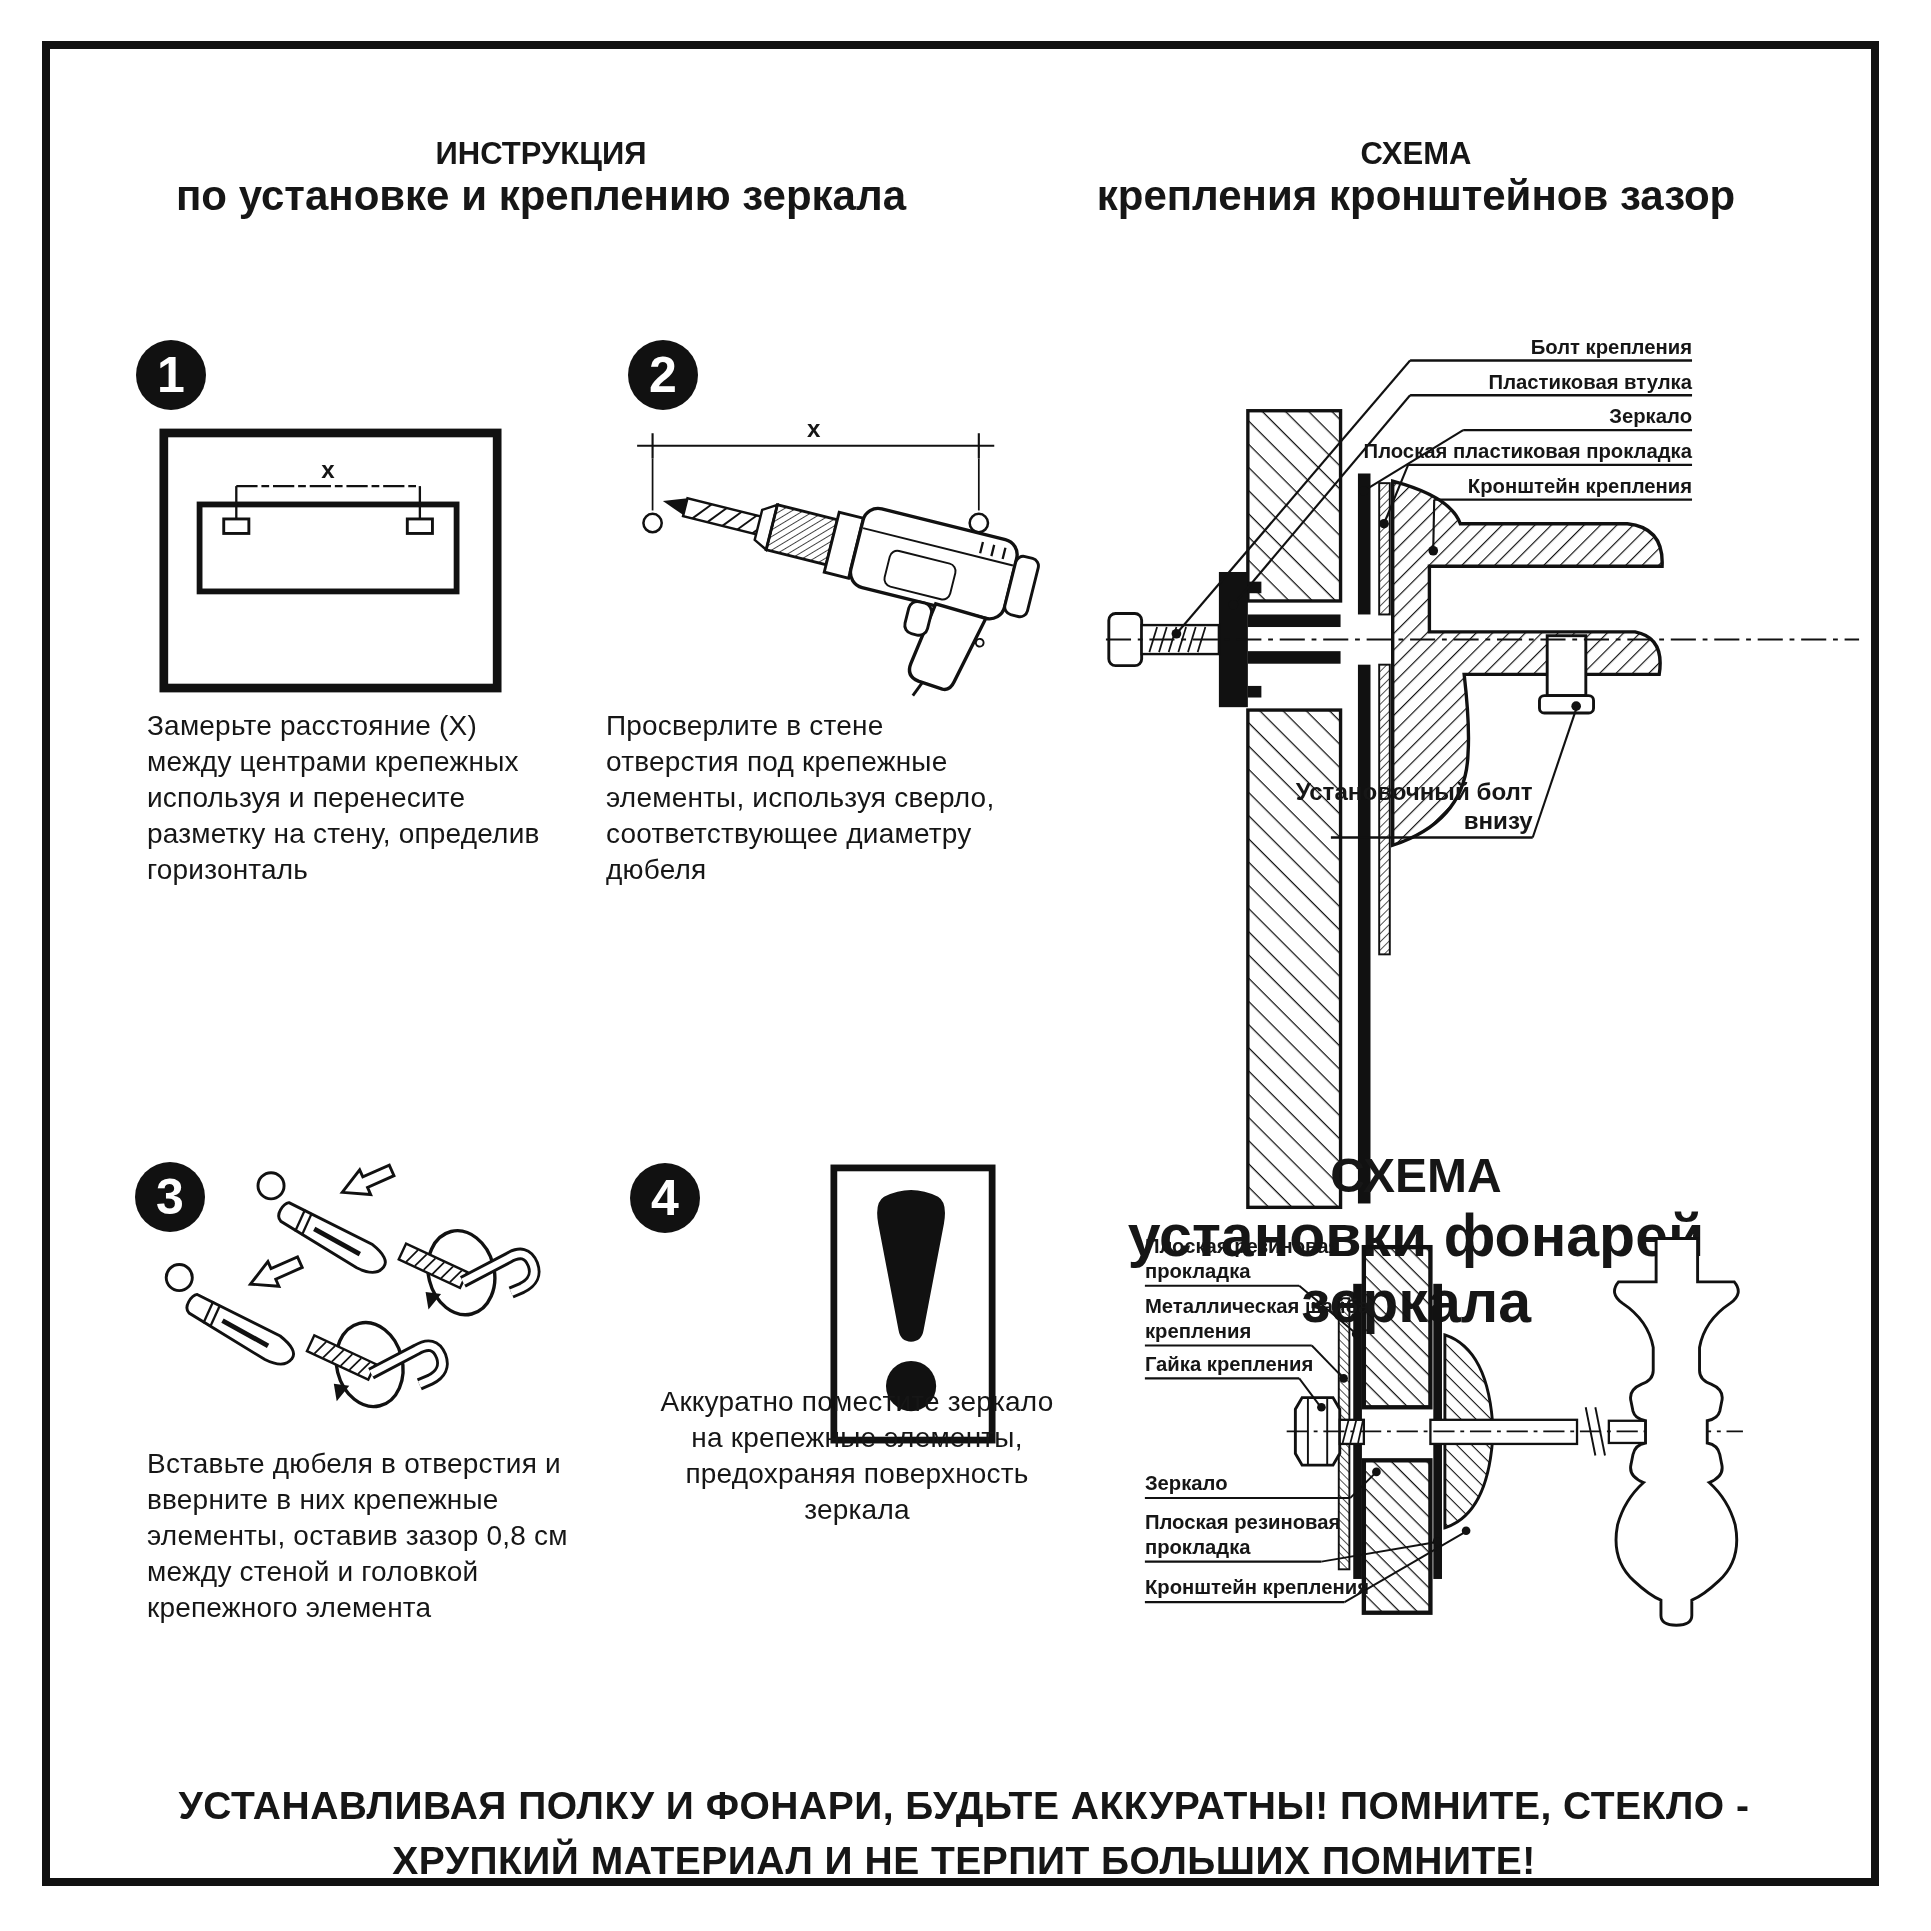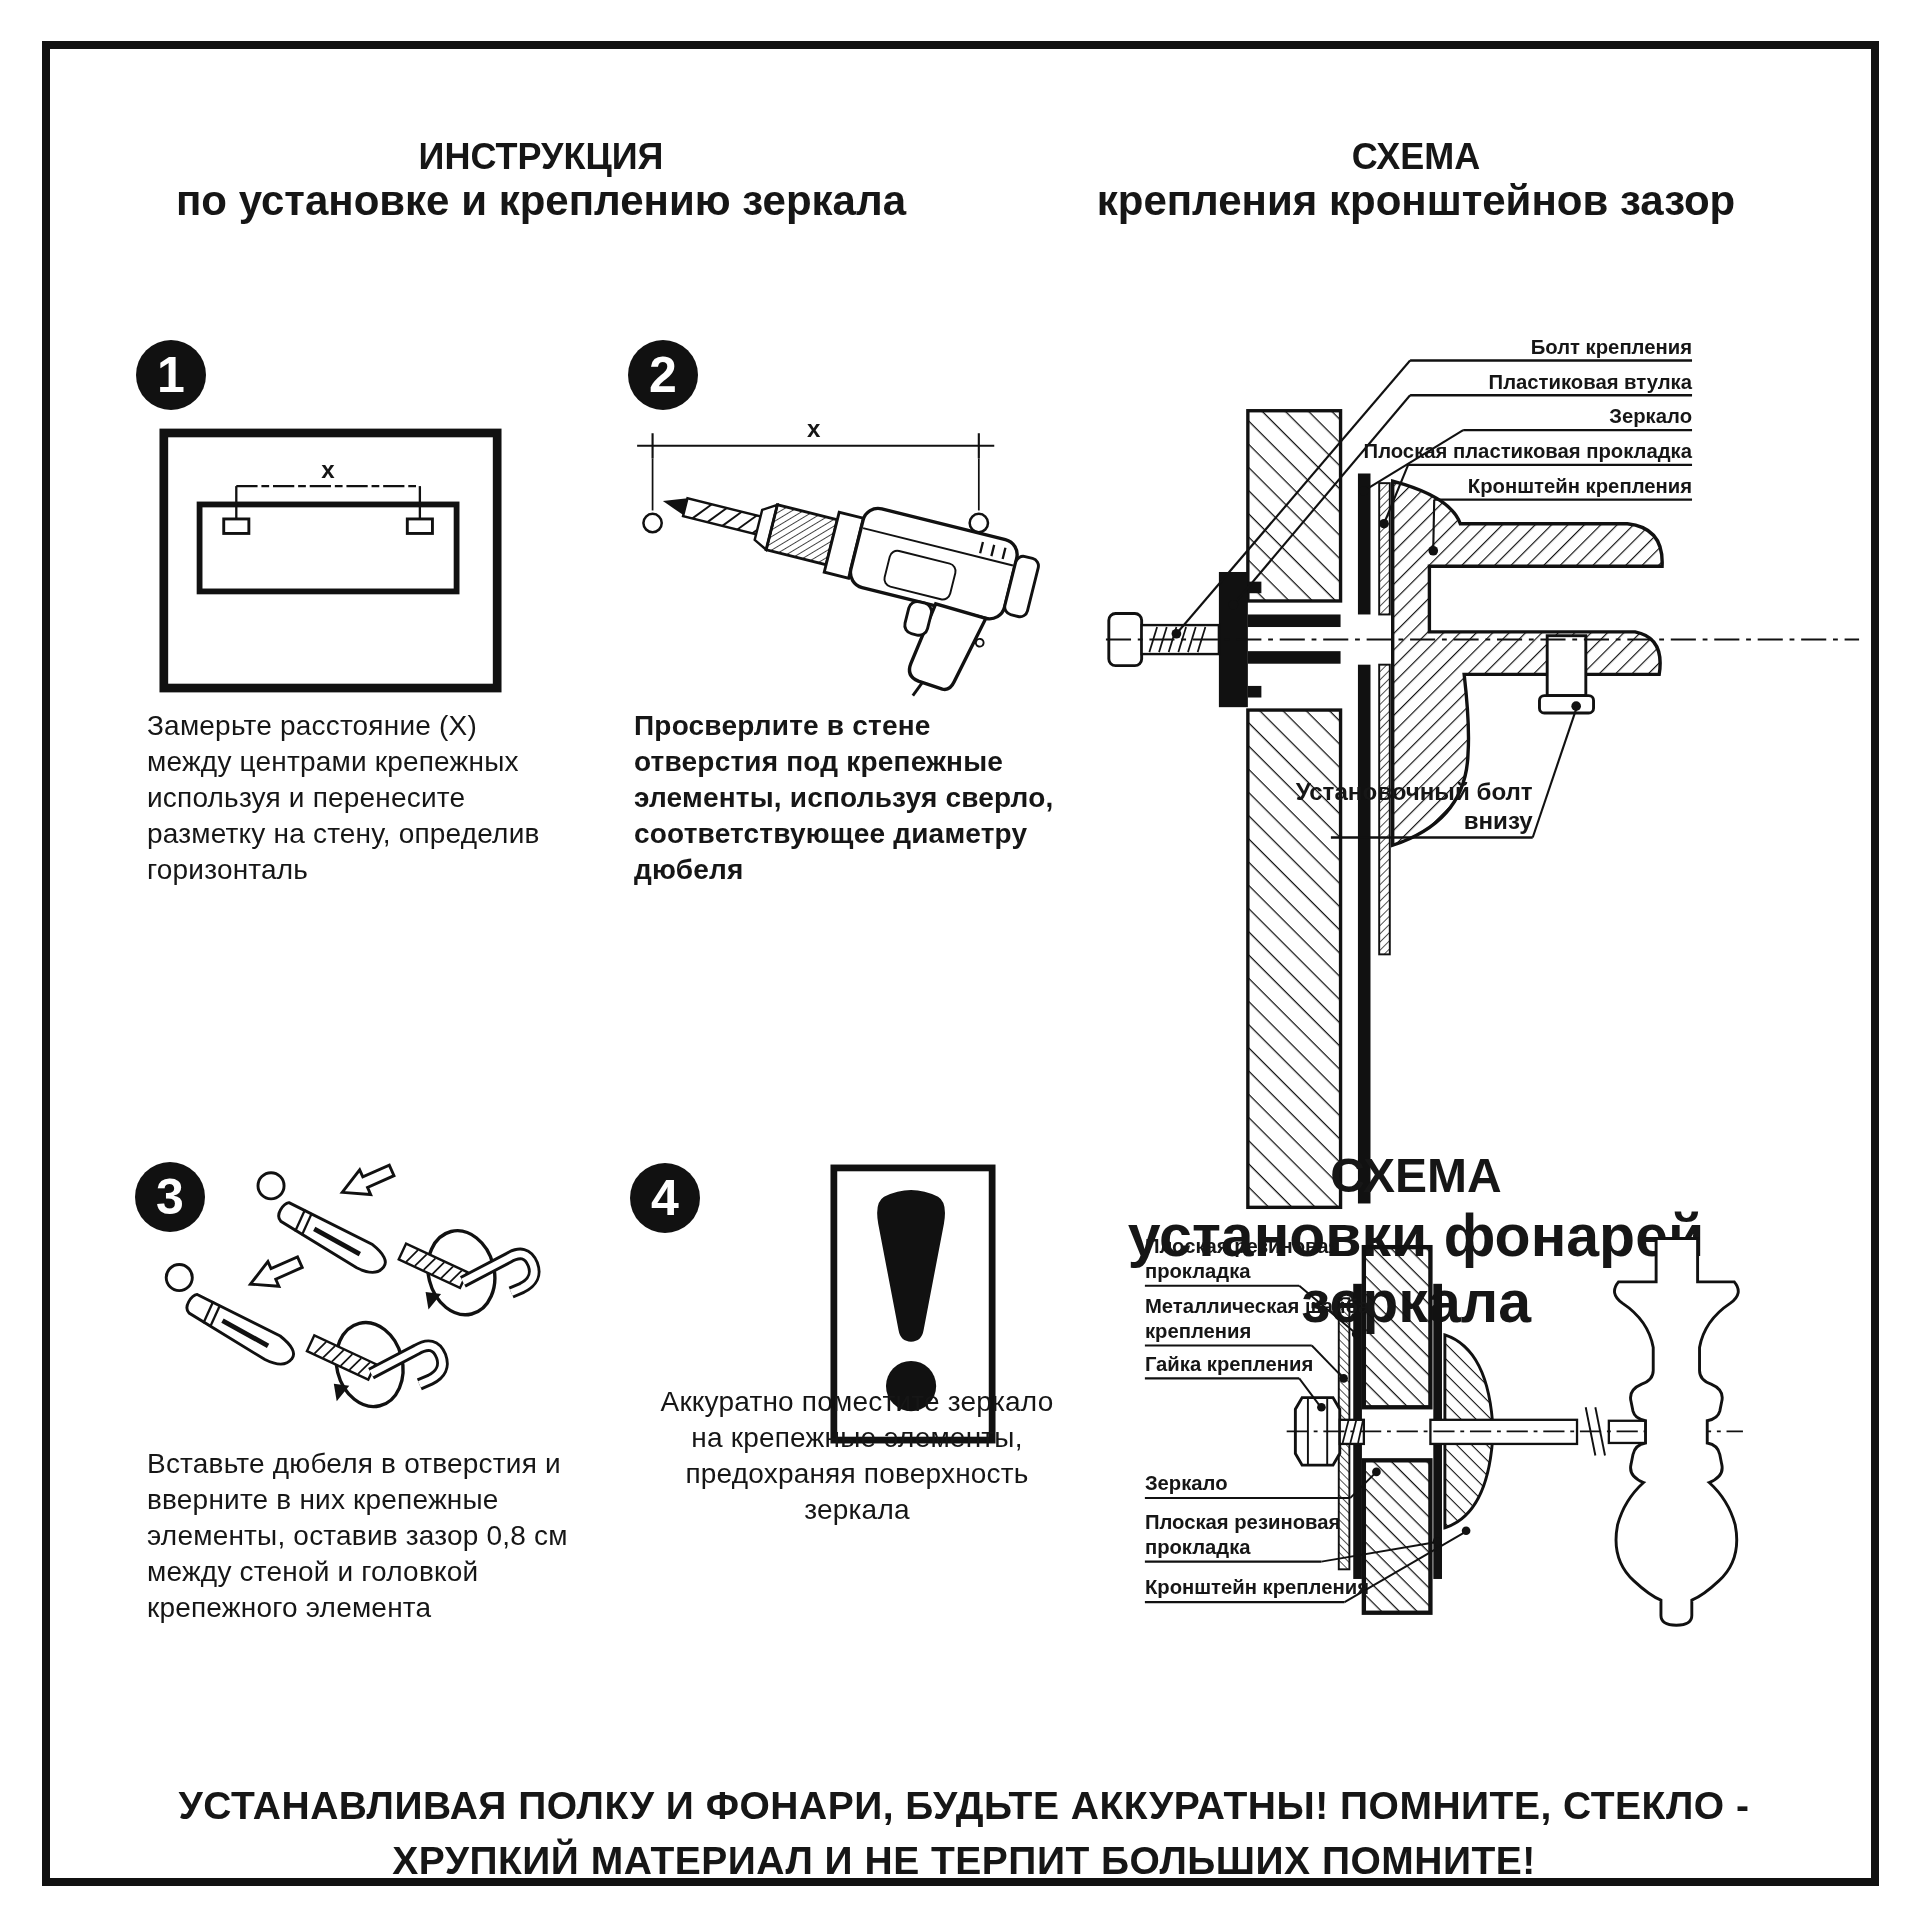--- a/index.html
+++ b/index.html
@@ -2,21 +2,21 @@
 <html><head>
 <meta charset="utf-8">
 <style>
   html,body{margin:0;padding:0;background:#9a9a9a;}
   #page{
     position:relative;width:1931px;height:1931px;background:#ffffff;
     font-family:"Liberation Sans","DejaVu Sans",sans-serif;color:#161616;overflow:hidden;
   }
   .frame{position:absolute;left:42px;top:41px;width:1821px;height:1829px;border:8.7px solid #111;}
   .title{position:absolute;text-align:center;font-weight:bold;line-height:1.12;}
-  .title .t1{font-size:36px;}
+  .title .t1{font-size:31px;}
   .title .t2{font-size:42px;}
   #lamp-title .t1{font-size:48px;}
   #lamp-title .t2{font-size:59px;}
   .badge{
     position:absolute;width:70px;height:70px;border-radius:50%;background:#111;color:#fff;
     font-weight:bold;font-size:50px;line-height:70px;text-align:center;
   }
   .steptext{
     position:absolute;width:454px;font-size:28px;line-height:36px;white-space:pre-line;
     letter-spacing:0.2px;
@@ -187,21 +187,21 @@
       <line x1="447" y1="537" x2="492" y2="404" stroke="#111" stroke-width="2.2"></line>
       <circle cx="492" cy="401" r="5" fill="#111"></circle>
     </g>
   </svg>
 
   <div class="steptext" style="left:147px;top:708px;">Замерьте расстояние (X)
 между центрами крепежных
 используя и перенесите
 разметку на стену, определив
 горизонталь</div>
-  <div class="steptext" style="left:634px;top:708px;font-weight:bold;">Просверлите в стене
+  <div class="steptext" style="left:606px;top:708px;">Просверлите в стене
 отверстия под крепежные
 элементы, используя сверло,
 соответствующее диаметру
 дюбеля</div>
 
   <svg style="left:130px;top:1149px;" width="454" height="290" viewBox="0 0 470 300">
     <g>
       <circle cx="146" cy="38" r="13.5" fill="#fff" stroke="#111" stroke-width="3"></circle>
       <g transform="translate(163,50) rotate(29)">
         <path d="M4,4 L100,0 Q124,4 122,15 Q120,28 98,29 L6,25 Q0,23 0,15 Q0,7 4,4 Z" fill="#fff" stroke="#111" stroke-width="3"></path>

